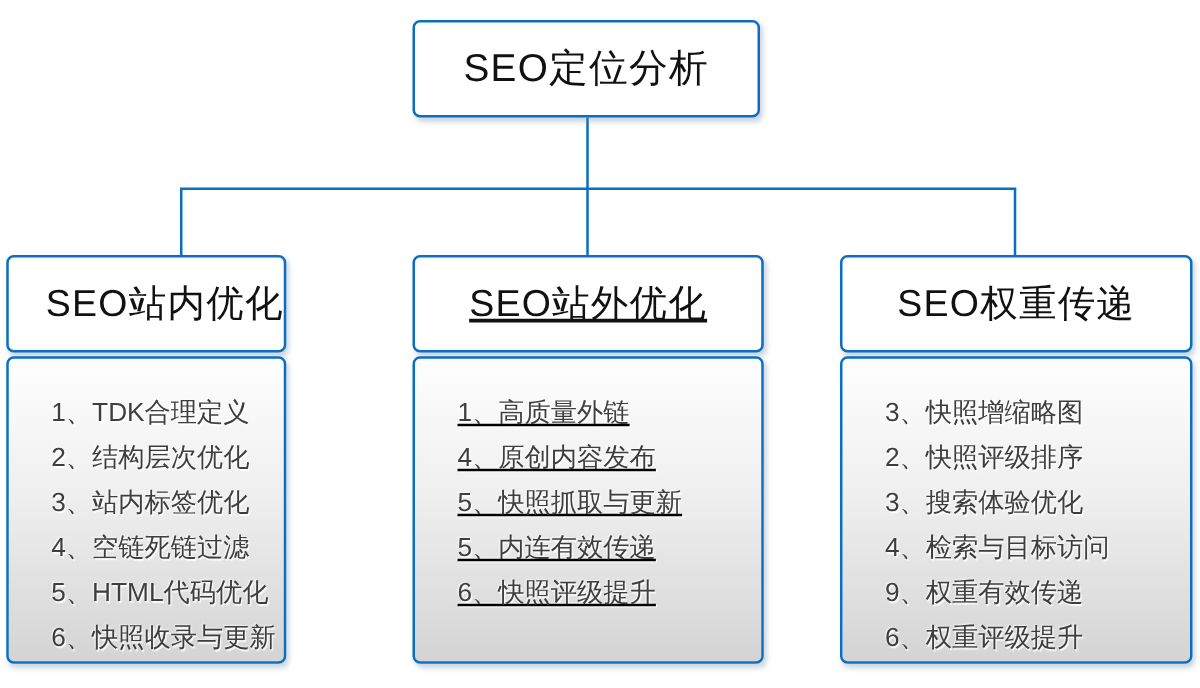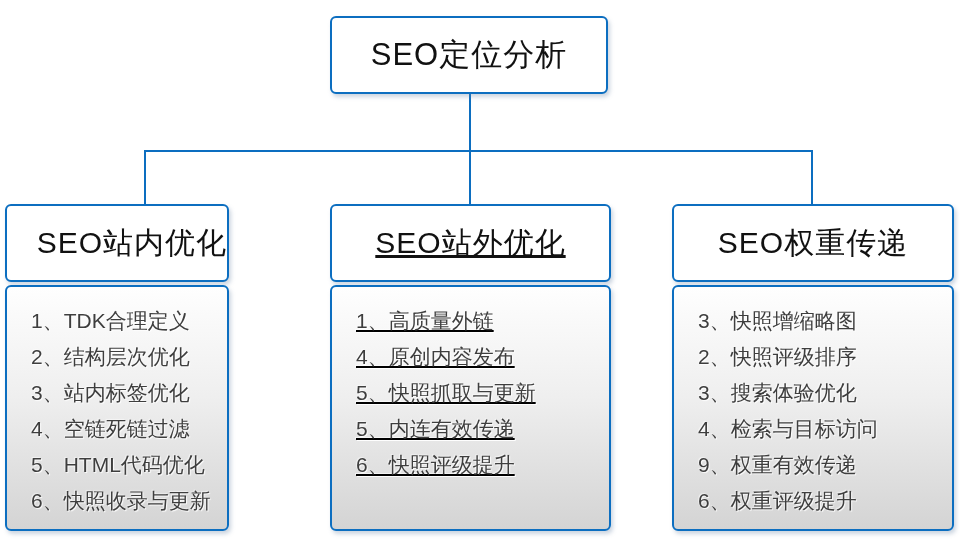--- a/index.html
+++ b/index.html
@@ -30,21 +30,21 @@
   .list-box{
     top:285px;height:246px;
     background:linear-gradient(180deg,#fefefe 0%,#efefef 45%,#d4d4d4 100%);
     display:block;
   }
   .col-0{left:5px;width:224px;justify-content:flex-end;}
   .col-1{left:330px;width:281px;text-decoration:underline;}
   .col-2{left:672px;width:282px;}
 
   .item-list{
-    list-style:none;margin:0;padding:16px 21px 0 24px;
+    list-style:none;margin:10px;padding:16px 21px 0 24px;
   }
   .item-list li{
     font-size:21px;line-height:36px;color:#3E3E3E;
     white-space:nowrap;
     text-shadow:1px 1px 1px rgba(255,255,255,0.95), -1px -1px 1px rgba(255,255,255,0.6);
   }
 </style>
 </head>
 <body>
 

